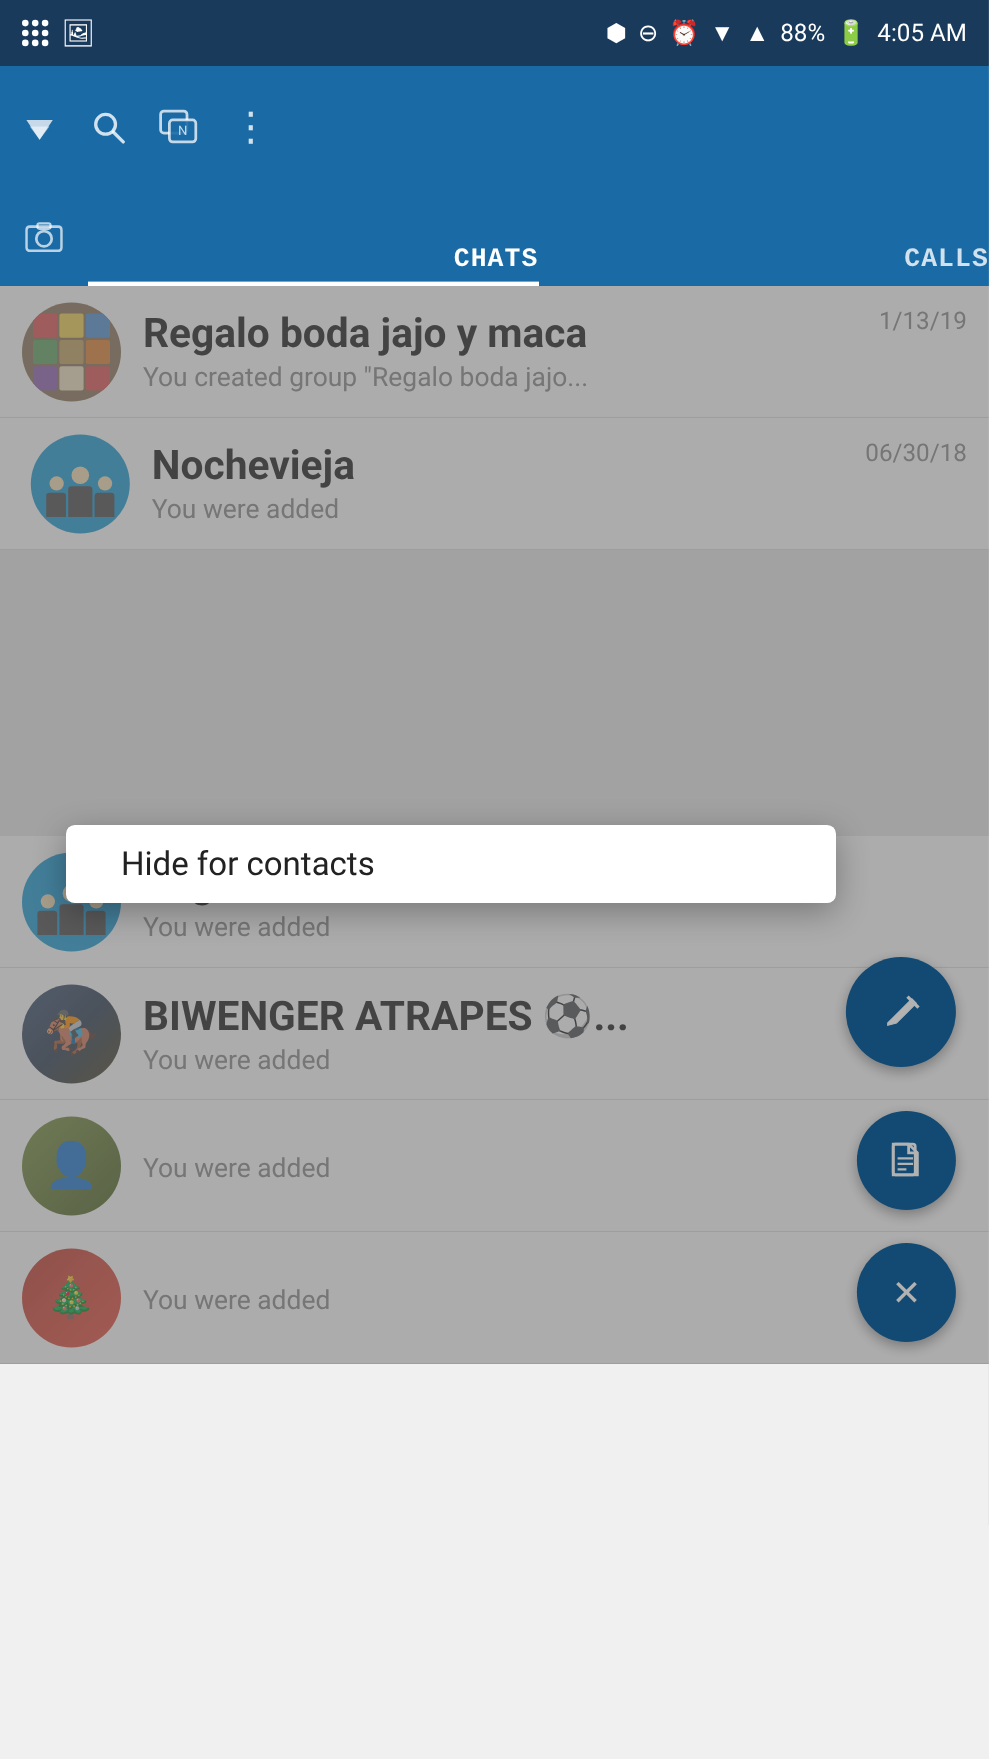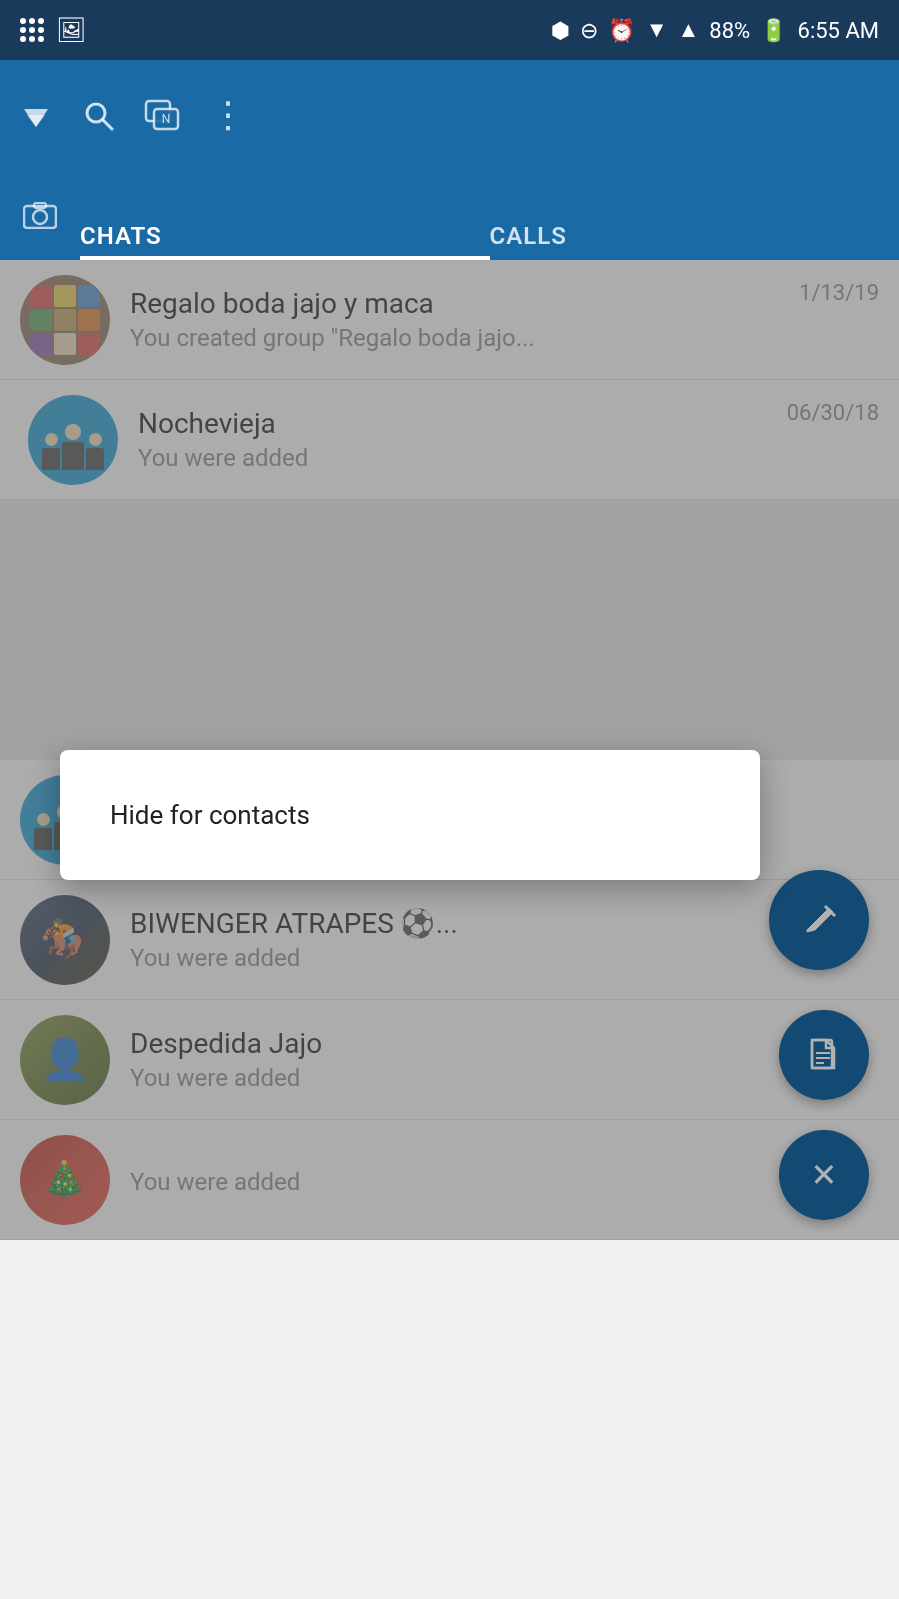--- a/index.html
+++ b/index.html
@@ -93,26 +93,27 @@
       justify-content: center;
       height: 100%;
       color: rgba(255,255,255,0.7);
       font-size: 30px;
       cursor: pointer;
     }
     .tab-item {
       flex: 1;
       display: flex;
       flex-direction: column;
-      align-items: flex-start;
+      align-items: flex-end;
       justify-content: flex-end;
       height: 100%;
       cursor: pointer;
       padding-bottom: 10px;
       position: relative;
+      font-family: Liberation Mono, monospace;
     }
     .tab-label {
       color: rgba(255,255,255,0.8);
       font-size: 24px;
       font-weight: 600;
       letter-spacing: 1px;
     }
     .tab-label.active {
       color: white;
     }
@@ -153,22 +154,22 @@
       font-size: 36px;
     }
     .avatar-group-blue {
       background: #1a9ad7;
     }
     .chat-content {
       flex: 1;
       overflow: hidden;
     }
     .chat-name {
-      font-size: 28px;
-      font-weight: 400;
+      font-size: 37px;
+      font-weight: 700;
       color: #1a1a1a;
       white-space: nowrap;
       overflow: hidden;
       text-overflow: ellipsis;
     }
     .chat-preview {
       font-size: 24px;
       color: #888;
       margin-top: 4px;
       white-space: nowrap;
@@ -197,22 +198,22 @@
       top: 490px;
       left: 60px;
       width: 700px;
       background: white;
       border-radius: 8px;
       z-index: 20;
       box-shadow: 0 8px 30px rgba(0,0,0,0.3);
       overflow: hidden;
     }
     .popup-item {
-      padding: 50px 50px;
-      font-size: 26px;
+      padding: 18px 50px;
+      font-size: 30px;
       color: #222;
       cursor: pointer;
       border-bottom: 1px solid #f0f0f0;
     }
     .popup-item:last-child {
       border-bottom: none;
     }
 
     
     .fab-container {
@@ -330,21 +331,21 @@
     <span style="font-size:24px;">🖼</span>
   </div>
   <div class="status-bar-right">
     <span style="font-size:22px;">⬢</span>
     <span style="font-size:22px;">⊖</span>
     <span style="font-size:22px;">⏰</span>
     <span style="font-size:22px;">▼</span>
     <span style="font-size:22px;">▲</span>
     <span>88%</span>
     <span>🔋</span>
-    <span>6:55 AM</span>
+    <span>4:05 AM</span>
   </div>
 </div>
 
 <div class="app-bar">
   <div class="app-bar-icons">
     <span class="icon-btn">
       <svg width="32" height="28" viewBox="0 0 32 28" fill="none">
         <polygon points="16,26 4,8 28,8" fill="rgba(255,255,255,0.75)"></polygon>
         <polygon points="16,26 7,14 25,14" fill="rgba(255,255,255,0.5)"></polygon>
       </svg>
@@ -469,21 +470,20 @@
       <div class="chat-name">BIWENGER ATRAPES ⚽...</div>
       <div class="chat-preview">You were added</div>
     </div>
   </div>
 
   <div class="chat-item" style="opacity:0.65;">
     <div class="avatar" style="background: linear-gradient(135deg, #7a9040 0%, #4a6020 100%); justify-content:center;">
       <span style="font-size:40px;">👤</span>
     </div>
     <div class="chat-content">
-      <div class="chat-name">Despedida Jajo</div>
       <div class="chat-preview">You were added</div>
     </div>
   </div>
 
   <div class="chat-item" style="opacity:0.65;">
     <div class="avatar" style="background: linear-gradient(135deg, #c0392b 0%, #e74c3c 100%); justify-content:center;">
       <span style="font-size:36px;">🎄</span>
     </div>
     <div class="chat-content">
       <div class="chat-preview">You were added</div>

